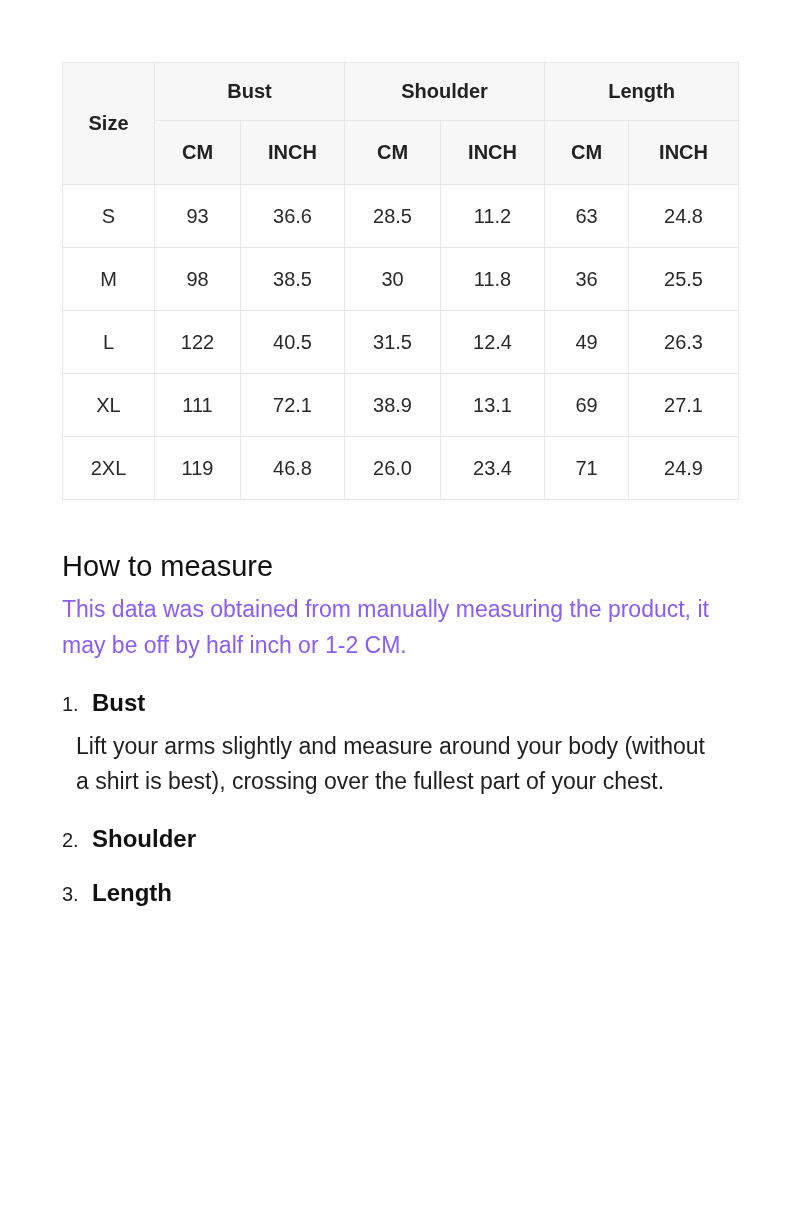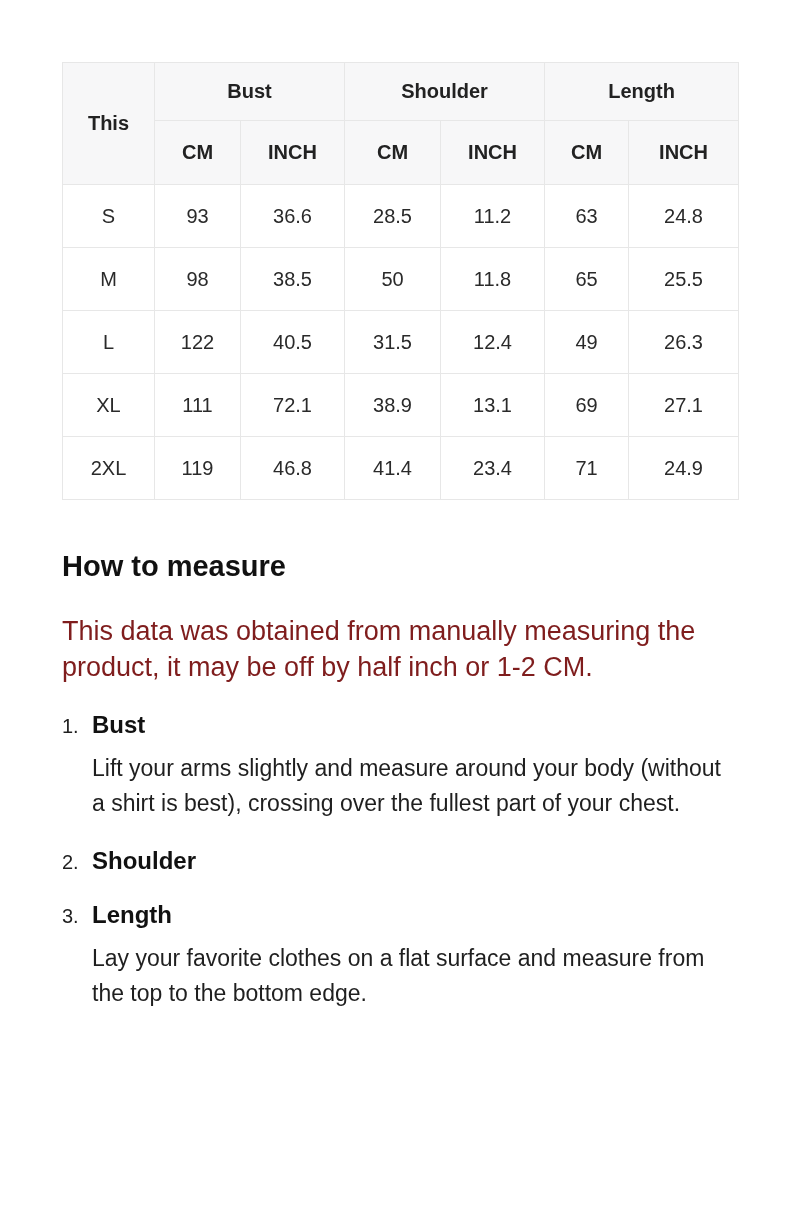--- a/index.html
+++ b/index.html
@@ -44,28 +44,28 @@
   col.c-b-in  { width: 104px; }
   col.c-s-cm  { width: 96px; }
   col.c-s-in  { width: 104px; }
   col.c-l-cm  { width: 84px; }
   col.c-l-in  { width: 110px; }
 
   
   .howto-title {
     margin-top: 50px;
     font-size: 29px;
-    font-weight: bold;
+    font-weight: normal;
     color: #111111;
   }
   .howto-intro {
-    margin-top: 30px;
-    font-size: 27px;
+    margin-top: 8px;
+    font-size: 23px;
     line-height: 36px;
-    color: #7f1d1d;
+    color: #8b5cf6;
     max-width: 682px;
   }
   .steps { margin-top: 26px; }
   .step { margin-bottom: 26px; }
   .step-header {
     display: flex;
     align-items: baseline;
   }
   .step-number {
     display: inline-block;
@@ -74,21 +74,21 @@
     color: #1f1f1f;
     flex: 0 0 30px;
   }
   .step-label {
     font-size: 24px;
     font-weight: bold;
     color: #111111;
   }
   .step-desc {
     margin-top: 12px;
-    margin-left: 30px;
+    margin-left: 14px;
     font-size: 23px;
     line-height: 35px;
     color: #1f1f1f;
     max-width: 632px;
   }
 </style>
 </head>
 <body>
 
 <div class="page">
@@ -98,21 +98,21 @@
       <col class="c-size">
         <col class="c-b-cm">
         <col class="c-b-in">
       <col class="c-s-cm">
         <col class="c-s-in">
         <col class="c-l-cm">
         <col class="c-l-in">
     </colgroup>
     <thead>
       <tr class="group-row">
-        <th rowspan="2">This</th>
+        <th rowspan="2">Size</th>
         <th colspan="2">Bust</th>
         <th colspan="2">Shoulder</th>
         <th colspan="2">Length</th>
       </tr>
       <tr class="unit-row">
         <th>CM</th>
         <th>INCH</th>
         <th>CM</th>
         <th>INCH</th>
         <th>CM</th>
@@ -126,23 +126,23 @@
         <td>36.6</td>
         <td>28.5</td>
         <td>11.2</td>
         <td>63</td>
         <td>24.8</td>
       </tr>
       <tr>
         <td>M</td>
         <td>98</td>
         <td>38.5</td>
-        <td>50</td>
+        <td>30</td>
         <td>11.8</td>
-        <td>65</td>
+        <td>36</td>
         <td>25.5</td>
       </tr>
       <tr>
         <td>L</td>
         <td>122</td>
         <td>40.5</td>
         <td>31.5</td>
         <td>12.4</td>
         <td>49</td>
         <td>26.3</td>
@@ -153,21 +153,21 @@
         <td>72.1</td>
         <td>38.9</td>
         <td>13.1</td>
         <td>69</td>
         <td>27.1</td>
       </tr>
       <tr>
         <td>2XL</td>
         <td>119</td>
         <td>46.8</td>
-        <td>41.4</td>
+        <td>26.0</td>
         <td>23.4</td>
         <td>71</td>
         <td>24.9</td>
       </tr>
     </tbody>
   </table>
 
   <h2 class="howto-title">How to measure</h2>
   <p class="howto-intro">This data was obtained from manually measuring the product, it may be off by half inch or 1-2 CM.</p>
 
@@ -186,17 +186,16 @@
         <span class="step-number">2.</span>
         <h3 class="step-label">Shoulder</h3>
       </div>
     </div>
 
     <div class="step">
       <div class="step-header">
         <span class="step-number">3.</span>
         <h3 class="step-label">Length</h3>
       </div>
-      <p class="step-desc">Lay your favorite clothes on a flat surface and measure from the top to the bottom edge.</p>
     </div>
 
   </div>
 </div>
 
 </body></html>

